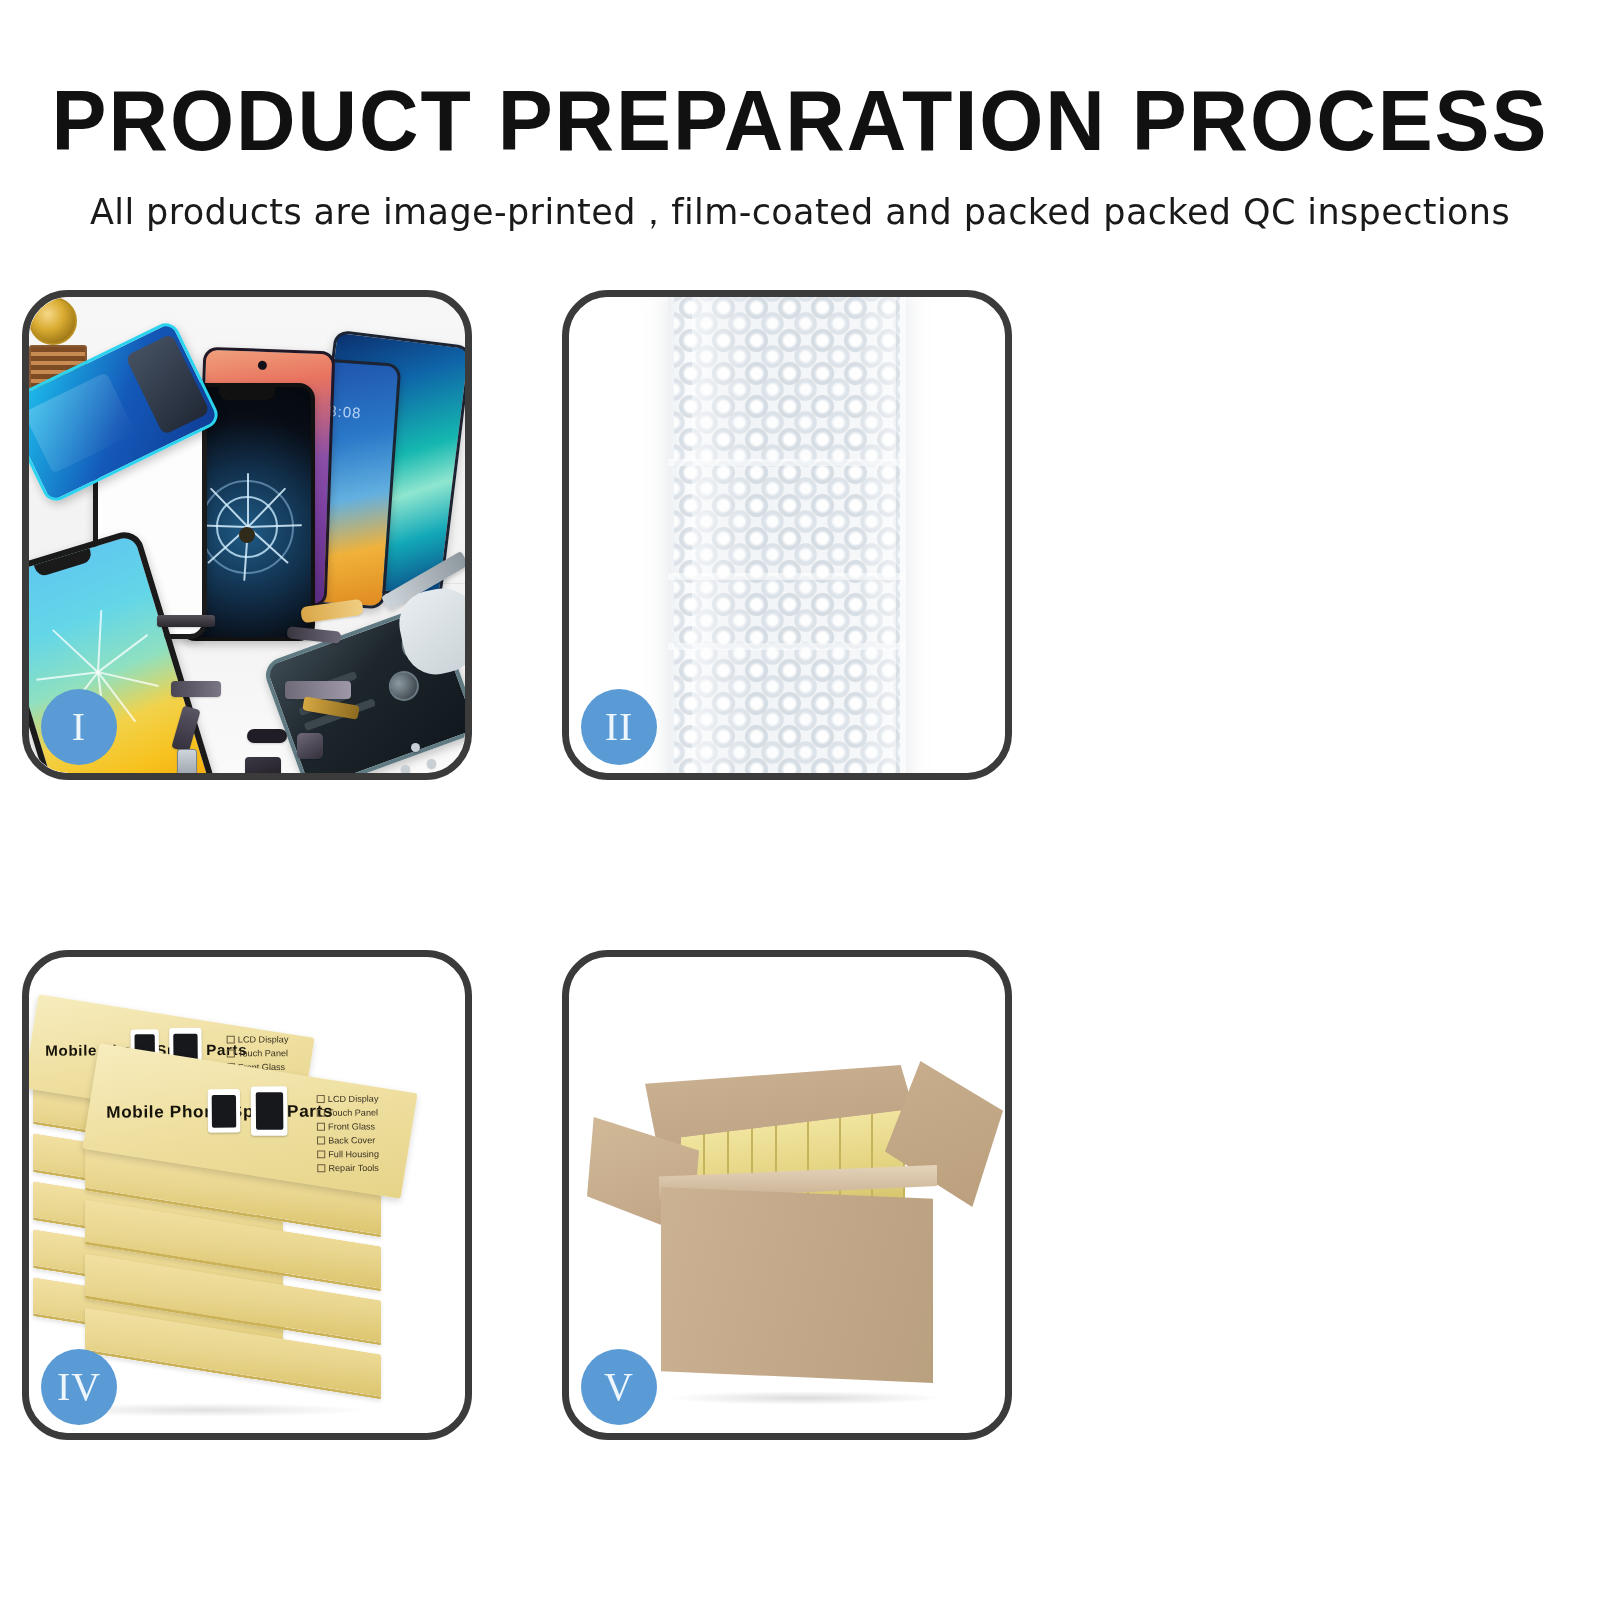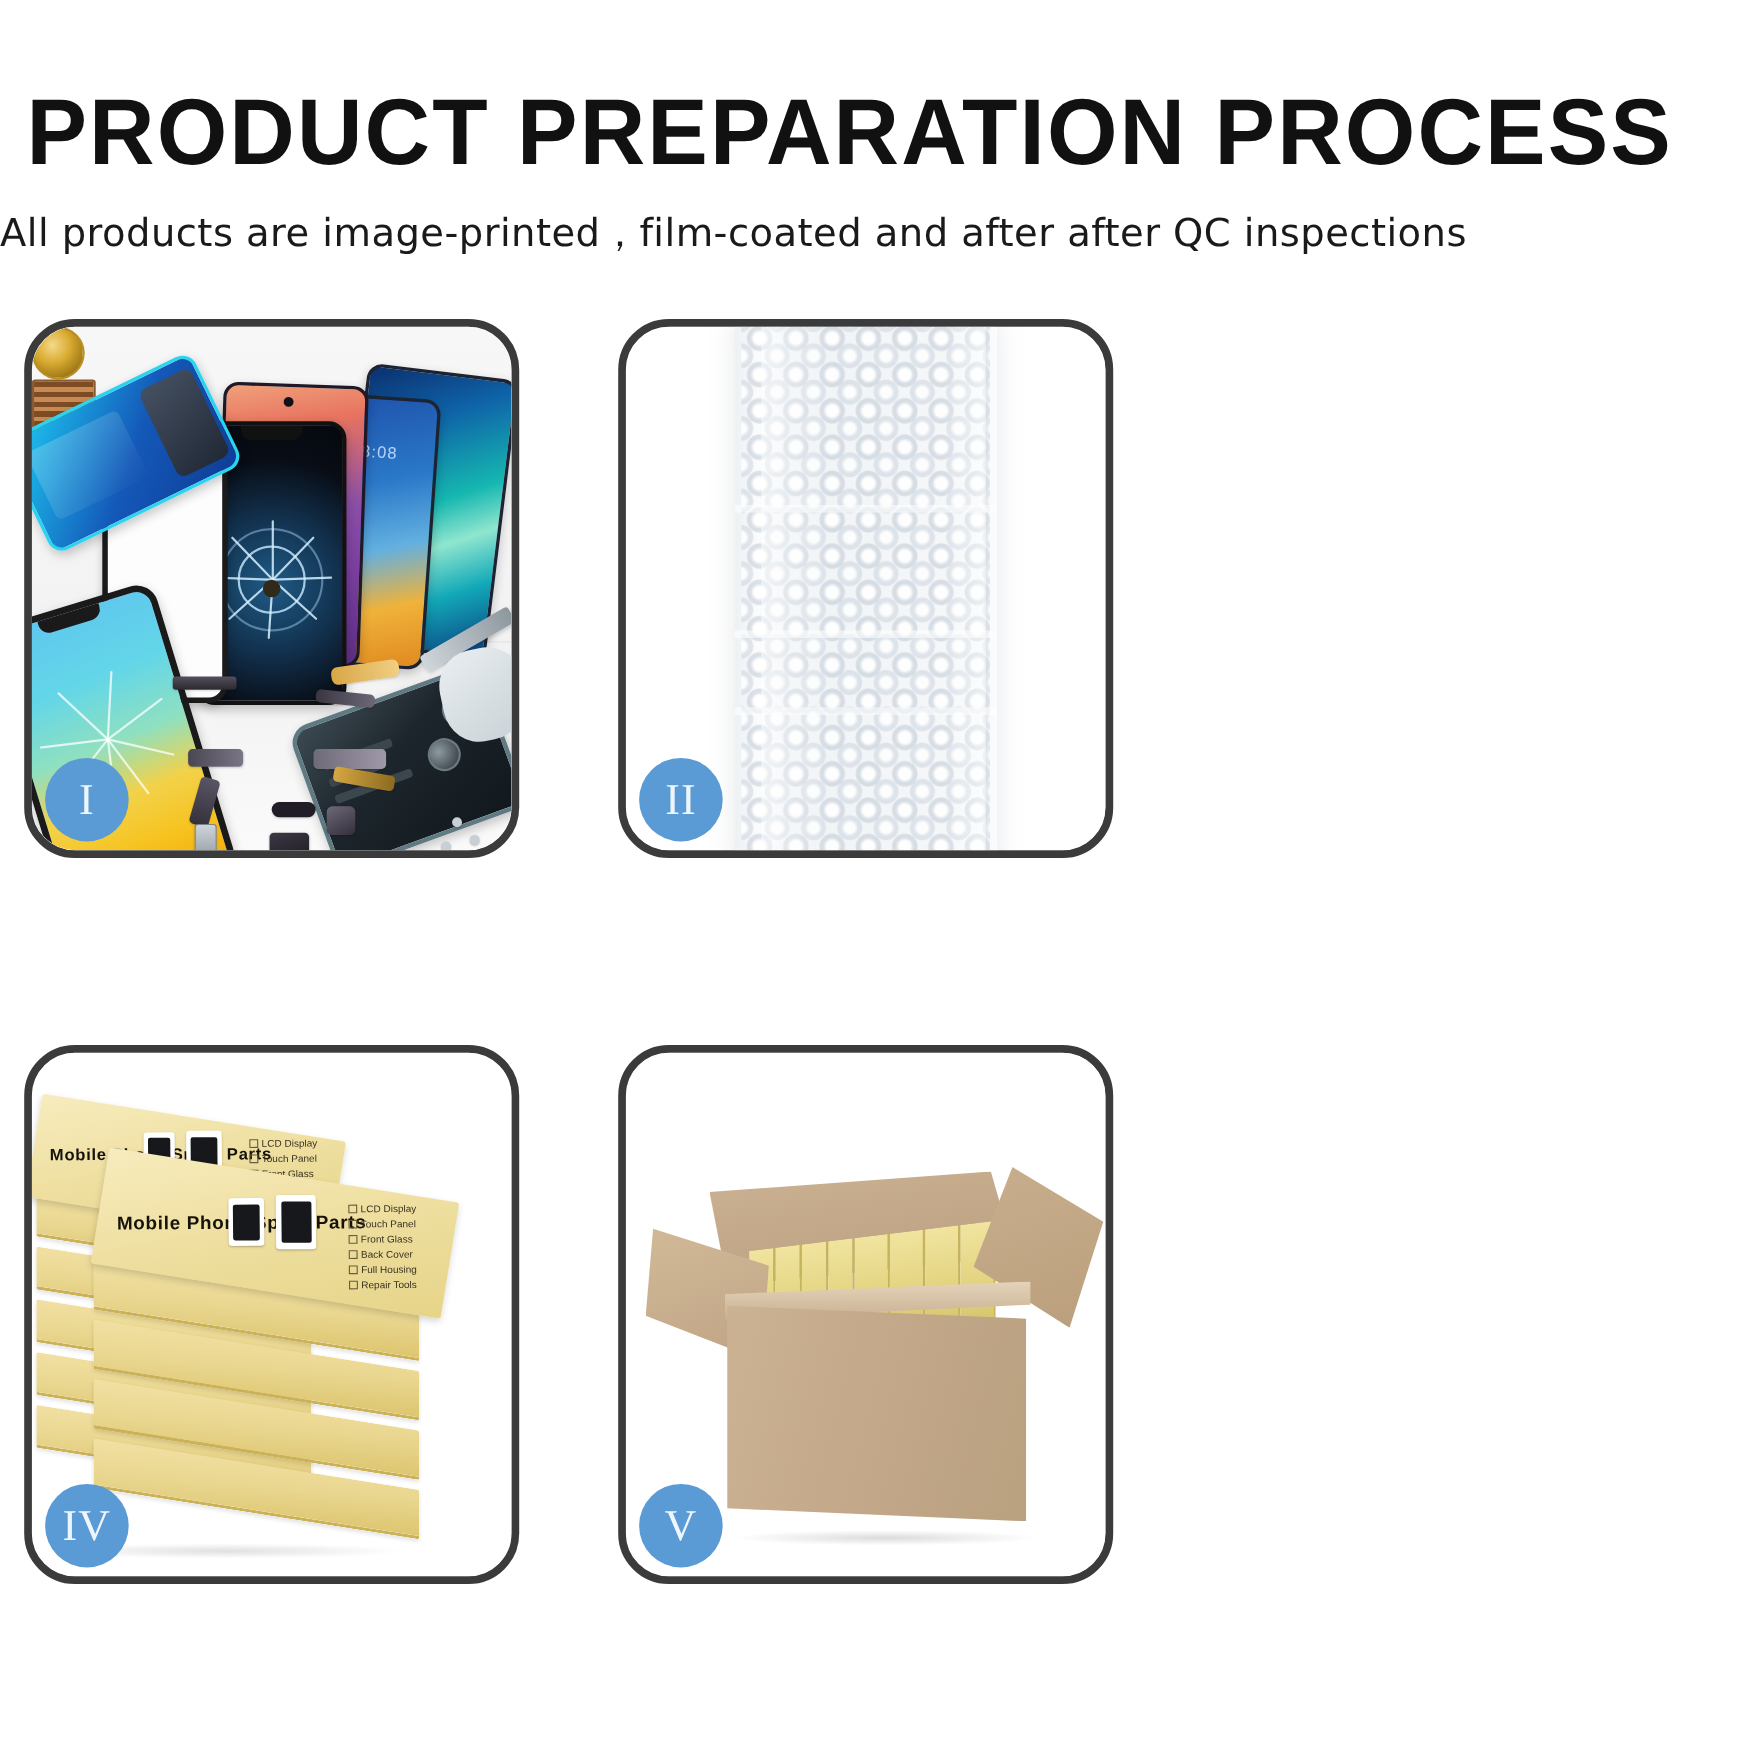--- a/index.html
+++ b/index.html
@@ -4,21 +4,21 @@
 <style>
   html,body{margin:0;padding:0;}
   body{
     width:1600px;height:1600px;background:#ffffff;
     font-family:"Liberation Sans","DejaVu Sans",sans-serif;
     overflow:hidden;position:relative;
   }
   .page{position:absolute;inset:0;}
 
   
-  .header{position:absolute;left:0;top:0;width:1600px;}
+  .header{position:absolute;left:0;top:0;width:1600px;text-align:center;}
   .title{
     font-size:85px;font-weight:700;letter-spacing:2px;color:#111;
     margin:0;padding-top:78px;line-height:1;
     font-family:"Liberation Sans","DejaVu Sans",sans-serif;
     transform:scaleX(0.97);
   }
   .subtitle{
     font-size:35px;color:#1a1a1a;margin:0;padding-top:26px;letter-spacing:0.4px;
     font-family:"DejaVu Sans","Liberation Sans",sans-serif;font-weight:400;
   }
@@ -341,21 +341,21 @@
   .p6 .shad{position:absolute;left:60px;bottom:24px;width:320px;height:14px;
     background:radial-gradient(ellipse at 50% 50%,rgba(0,0,0,.12),rgba(0,0,0,0) 70%);}
 </style>
 </head>
 <body>
 
 <div class="page">
 
   <div class="header">
     <h1 class="title">PRODUCT PREPARATION PROCESS</h1>
-    <p class="subtitle">All products are image-printed，film-coated and after after QC inspections</p>
+    <p class="subtitle">All products are image-printed，film-coated and packed packed QC inspections</p>
   </div>
 
   <div class="grid">
 
     <div class="cell c0">
       <div class="frame">
         <div class="photo p1">
           <div class="flr"></div>
 
           <div class="phone ph-teal"></div>

